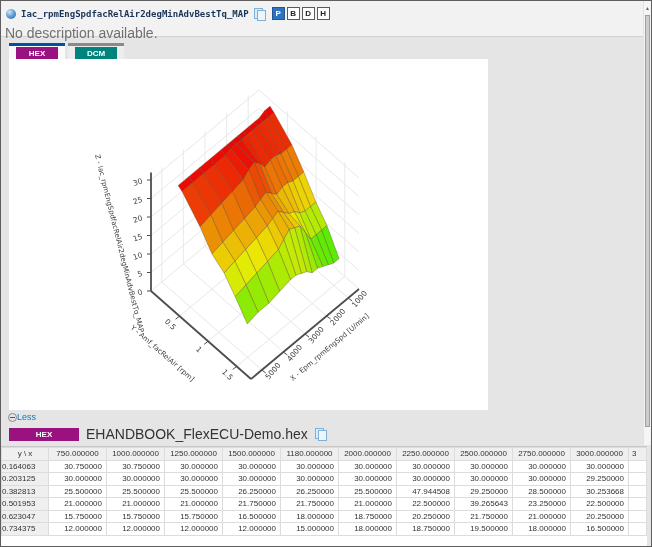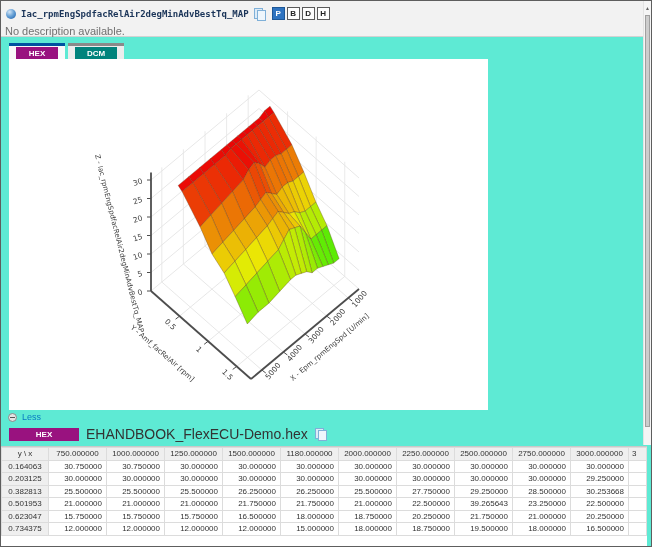--- a/index.html
+++ b/index.html
@@ -1,62 +1,62 @@
 <!DOCTYPE html>
 <html><head>
 <meta charset="utf-8">
 <style>
   html,body{margin:0;padding:0;background:#fff;}
   .screen{position:relative;width:652px;height:547px;box-sizing:border-box;
-    border:1px solid #5e5e5e;background:#5eead4;overflow:hidden;
+    border:1px solid #5e5e5e;background:#e5e5e5;overflow:hidden;
     font-family:"Liberation Sans",sans-serif;}
   
   .topbar{position:absolute;left:0;top:0;width:644px;height:35px;background:#f2f2f2;
     border-bottom:1px solid #d2d2d2;}
   .title-row{display:flex;align-items:center;gap:5px;padding:5px 0 0 5px;height:15px;}
   .sphere{width:10px;height:10px;border-radius:50%;
     background:radial-gradient(circle at 35% 30%, #d3e6f7, #69a2d6 45%, #2a6db5 85%);}
   .map-title{font-family:"DejaVu Sans Mono",monospace;font-weight:bold;font-size:9px;
     color:#1a3458;letter-spacing:0;}
   .copyic{position:relative;width:11px;height:12px;display:inline-block;}
   .copyic .pg{position:absolute;width:7px;height:9px;background:#ddebf7;border:1px solid #7fb0d8;}
   .copyic .pg.back{left:0;top:0;}
   .copyic .pg.front{left:3px;top:2px;background:#eef6fc;}
   .vbtn{width:13px;height:13px;box-sizing:border-box;border:1px solid #5a5a5a;background:#fdfdfd;
     color:#222;font-size:8px;font-weight:bold;display:flex;align-items:center;justify-content:center;
     margin-left:2px;cursor:pointer;}
   .vbtn.active{background:#2e73c0;border-color:#1d5797;color:#fff;}
-  .desc{padding:4px 0 0 4px;font-size:11px;color:#707070;}
+  .desc{padding:4px 0 0 4px;font-size:14px;color:#707070;}
   
   .tabstrip{position:absolute;left:8px;top:42px;display:flex;gap:3px;height:17px;}
   .tab{box-sizing:border-box;border-top:3px solid #8a8a8a;background:#ededed;
     display:flex;align-items:center;justify-content:center;padding:0 7px;cursor:pointer;}
   .tab.active{border-top-color:#0052a0;background:#fafafa;}
   .badge{display:inline-block;color:#fff;font-size:8px;font-weight:bold;text-align:center;
     padding:2px 0;width:42px;}
   
   .plot-panel{position:absolute;left:8px;top:58px;width:479px;height:351px;background:#ffffff;}
   
-  .less-row{position:absolute;left:7px;top:411px;display:flex;align-items:center;gap:5px;
+  .less-row{position:absolute;left:7px;top:411px;display:flex;align-items:center;
     font-size:9px;color:#0a7bc2;cursor:pointer;}
   .minus-ic{width:9px;height:9px;box-sizing:border-box;border-radius:50%;border:1px solid #8a8a8a;
     background:#e4e4e4;position:relative;}
   .minus-ic::after{content:"";position:absolute;left:1px;right:1px;top:3px;height:1px;background:#555;}
   .file-row{position:absolute;left:8px;top:426px;height:14px;display:flex;align-items:center;gap:7px;}
   .filebadge{display:inline-block;width:70px;text-align:center;background:#99127f;color:#fff;
     font-size:8px;font-weight:bold;padding:2px 0;}
   .filename{font-size:14px;color:#333;}
   
   .maptable-wrap{position:absolute;left:0;top:445px;width:646px;height:100px;overflow:hidden;
     border-top:1px solid #c9c9c9;background:#fff;}
   table.maptable{border-collapse:collapse;table-layout:fixed;width:645px;font-size:8px;color:#333;}
   table.maptable th,table.maptable td{box-sizing:border-box;border:1px solid #dcdcdc;
     height:12.5px;padding:0 4px 0 0;white-space:nowrap;overflow:hidden;font-weight:normal;}
   table.maptable thead th{background:#efefef;text-align:center;padding:0;}
-  table.maptable tbody th{background:#efefef;text-align:center;padding:0;}
+  table.maptable tbody th{background:#efefef;text-align:left;padding:0;}
   table.maptable td{background:#fff;text-align:right;}
   table.maptable th.clip{text-align:left;padding-left:3px;}
   
   .vscroll{position:absolute;right:0;top:0;width:8px;height:444px;background:#f5f5f5;
     border-left:1px solid #e3e3e3;box-sizing:border-box;}
   .vscroll .arrow{position:absolute;top:4px;left:0;width:7px;text-align:center;
     font-size:5px;color:#666;line-height:6px;cursor:pointer;}
   .vscroll .thumb{position:absolute;left:1px;top:14px;width:5px;height:412px;background:#cdcdcd;
     border:1px solid #9f9f9f;box-sizing:border-box;cursor:pointer;}
 </style>
@@ -317,21 +317,21 @@
             <td></td>
           </tr>
           <tr>
             <th>0.382813</th>
             <td>25.500000</td>
             <td>25.500000</td>
             <td>25.500000</td>
             <td>26.250000</td>
             <td>26.250000</td>
             <td>25.500000</td>
-            <td>27.750000</td>
+            <td>47.944508</td>
             <td>29.250000</td>
             <td>28.500000</td>
             <td>30.253668</td>
             <td></td>
           </tr>
           <tr>
             <th>0.501953</th>
             <td>21.000000</td>
             <td>21.000000</td>
             <td>21.000000</td>

